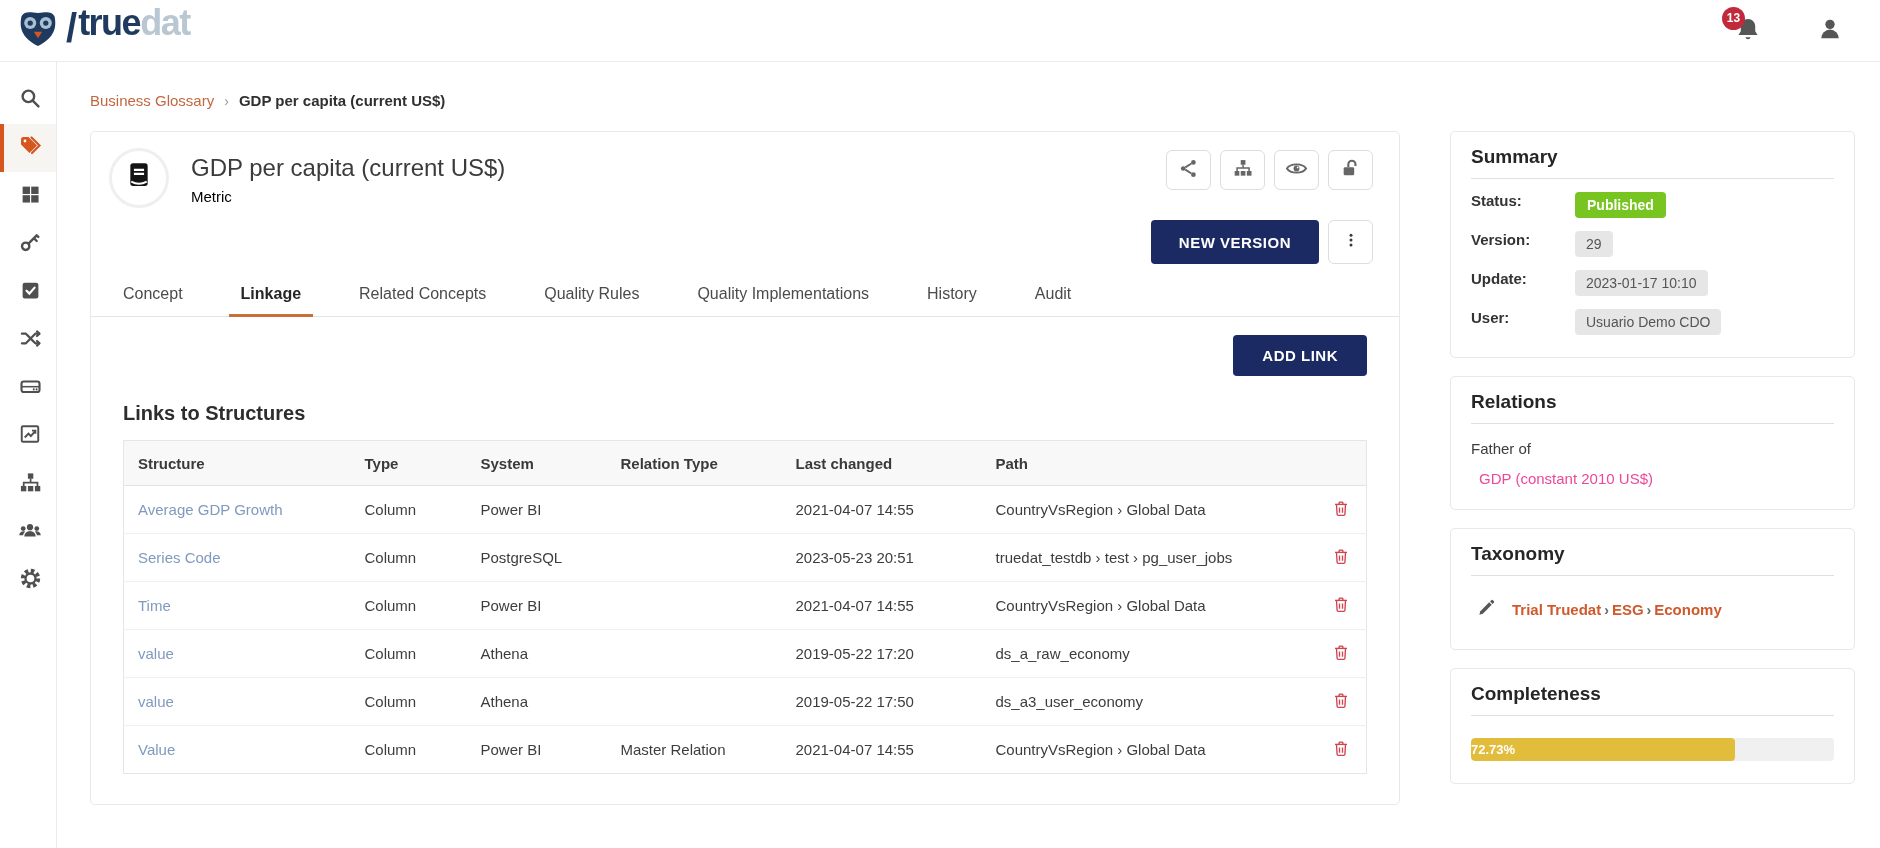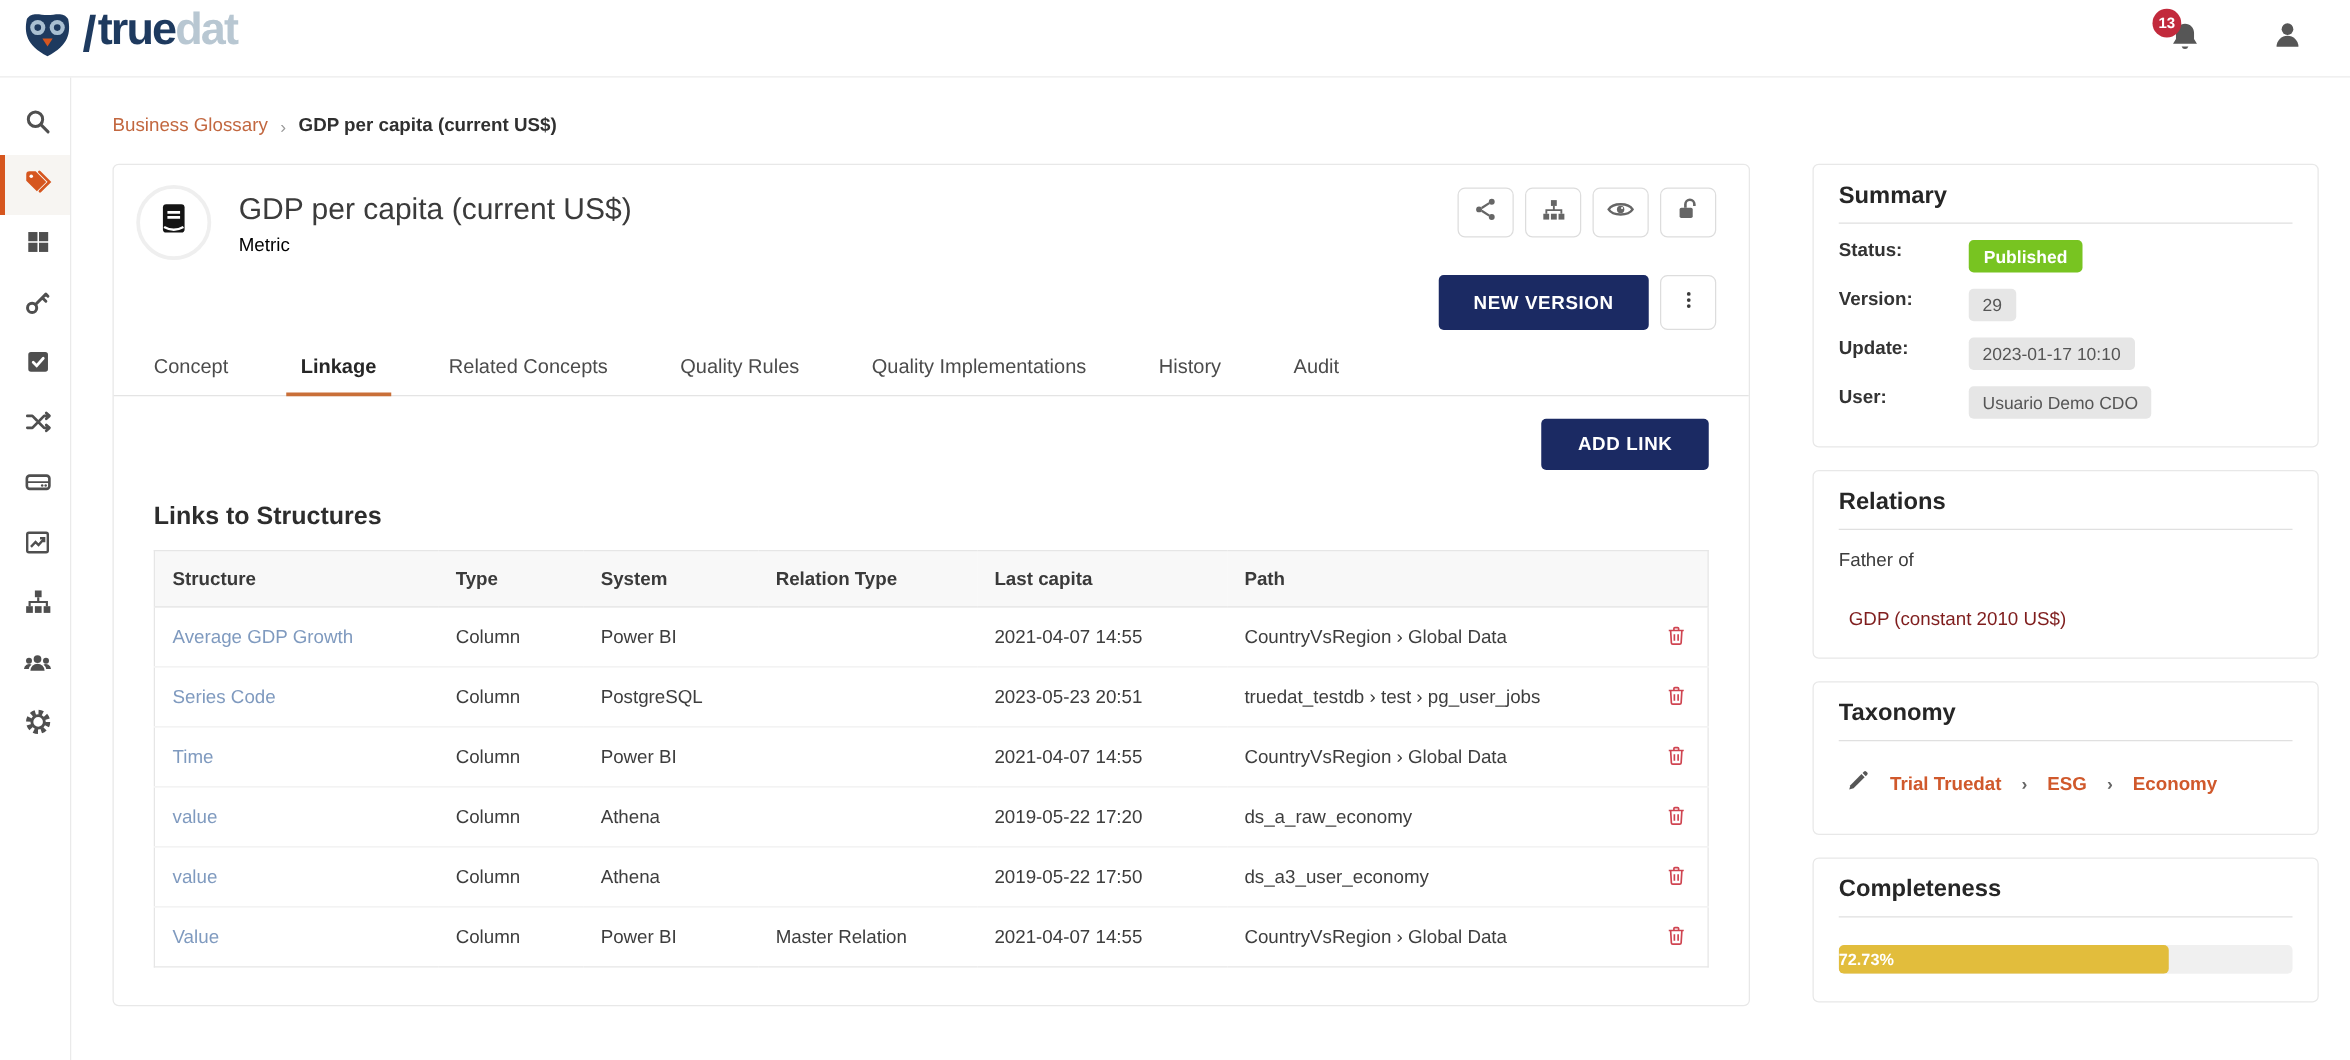--- a/index.html
+++ b/index.html
@@ -101,24 +101,24 @@
   .right-col { width:405px; flex:none; }
   .panel { border:1px solid #e8e8e8; border-radius:5px; background:#fff; padding:14px 20px 22px; margin-bottom:18px; }
   .panel-title { font-size:19px; font-weight:700; color:#262626; padding-bottom:10px; border-bottom:1px solid #e0e0e0; }
 
   .sum-row { display:flex; margin-top:13px; }
   .sum-label { width:104px; font-weight:700; font-size:15px; color:#333; flex:none; }
   .badge-green { background:#78c421; color:#fff; font-weight:700; font-size:14px; border-radius:4px; padding:5px 12px; }
   .badge-gray { background:#e6e6e6; color:#555; font-size:14px; border-radius:4px; padding:5px 11px; }
 
   .rel-kind { margin-top:16px; font-size:15px; color:#3c3c3c; }
-  .rel-link { display:block; margin-top:30px; padding-left:8px; color:#7f1d1d; font-size:15px; text-decoration:none; cursor:pointer; }
+  .rel-link { display:block; margin-top:13px; padding-left:8px; color:#ec4899; font-size:15px; text-decoration:none; cursor:pointer; }
 
   .tax-row { display:flex; align-items:center; gap:16px; margin-top:22px; padding-left:6px; margin-bottom:6px; }
-  .tax-path { display:flex; align-items:center; gap:16px; }
+  .tax-path { display:flex; align-items:center; gap:3px; }
   .tax-link { color:#d0592c; font-weight:700; font-size:15px; cursor:pointer; }
   .tax-sep { color:#666; font-weight:700; font-size:14px; }
 
   .progress {
     margin-top:22px; height:23px; background:#f0f0f0; border-radius:4px; overflow:hidden;
   }
   .progress-fill {
     height:100%; background:#e2bd3c; border-radius:4px;
     display:flex; align-items:center; justify-content:flex-start;
     padding-right:10px; color:#fff; font-weight:700; font-size:13px;
@@ -377,21 +377,21 @@
                 <col style="width:200px">
                 <col>
                 <col style="width:48px">
             </colgroup>
             <thead>
               <tr>
                 <th>Structure</th>
                 <th>Type</th>
                 <th>System</th>
                 <th>Relation Type</th>
-                <th>Last capita</th>
+                <th>Last changed</th>
                 <th>Path</th>
                 <th></th>
               </tr>
             </thead>
             <tbody>
               <tr>
                 <td><a class="struct-link">Average GDP Growth</a></td>
                 <td>Column</td>
                 <td>Power BI</td>
                 <td></td>

